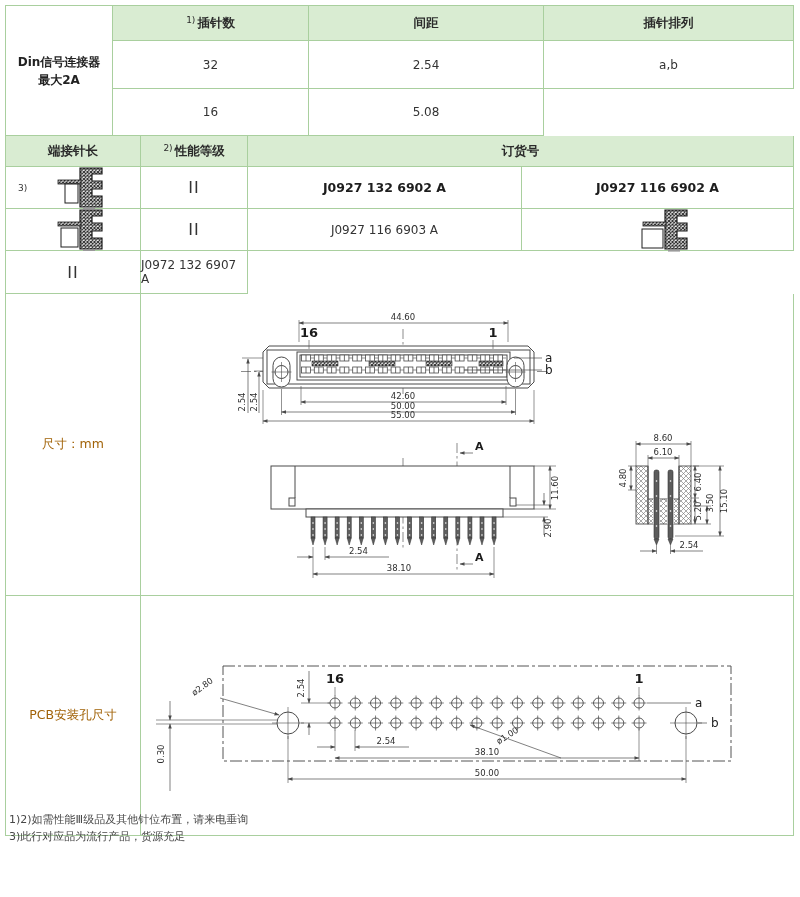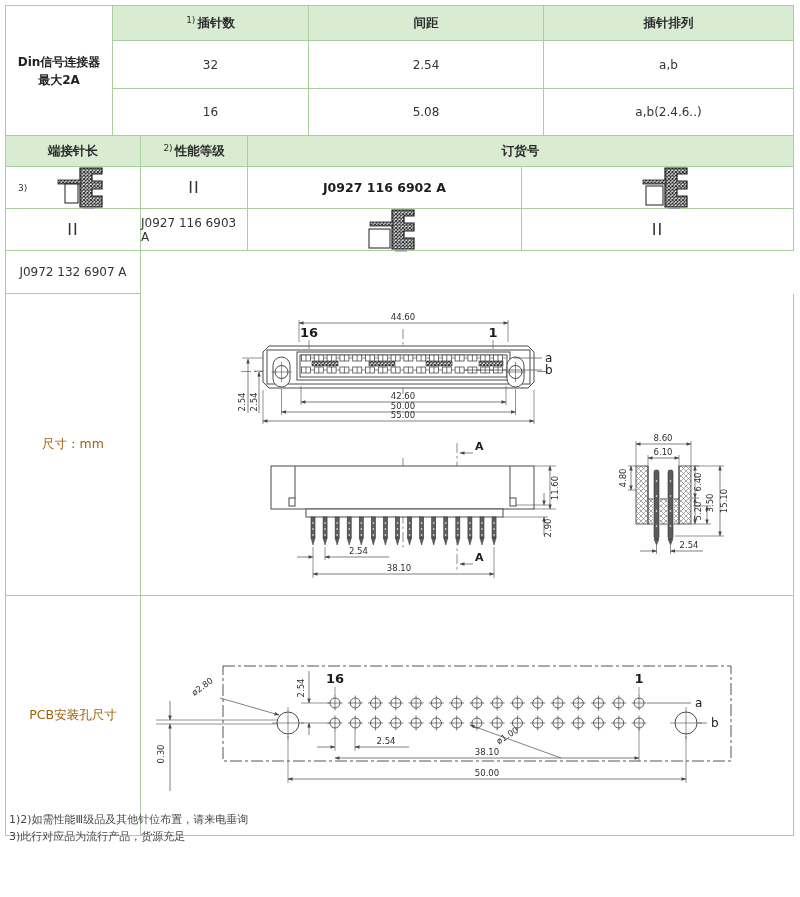--- a/index.html
+++ b/index.html
@@ -72,21 +72,20 @@
       <span>间距</span>
     </div>
     <div class="c hd">
       <span>插针排列</span>
     </div>
     <div class="c val">32</div>
     <div class="c val">2.54</div>
     <div class="c val">a,b</div>
     <div class="c val">16</div>
     <div class="c val">5.08</div>
-    <div class="c val">a,b(2.4.6..)</div>
   </div>
 
   <div class="grid s2">
     <div class="c hd">
       <span>端接针长</span>
     </div>
     <div class="c hd">
       <span class="sup">2)</span>
       <span>性能等级</span>
     </div>
@@ -97,20 +96,21 @@
     <div class="c">
       <span class="note3">3)</span>
       <svg class="icon" width="64" height="46" viewBox="0 0 64 46">
         <path d="M24,3 H46 V9 H36 V16 H46 V24 H36 V31 H46 V42 H24 Z" fill="url(#hd)" stroke="#1f1f1f" stroke-width="1.2"></path>
         <rect x="2" y="15" width="23" height="4" fill="url(#hd)" stroke="#1f1f1f" stroke-width="0.8"></rect>
         <rect x="9" y="19" width="13" height="19" fill="#fff" stroke="#1f1f1f" stroke-width="1"></rect>
         <rect x="27" y="43" width="12" height="1.6" fill="#9a9a9a"></rect>
       </svg>
     </div>
     <div class="c grade">II</div>
+    <div class="c ord b1">J0927 132 6902 A</div>
     <div class="c ord b1">J0927 116 6902 A</div>
 
     <div class="c">
       <svg class="icon" width="64" height="46" viewBox="0 0 64 46">
         <path d="M24,3 H46 V9 H36 V16 H46 V24 H36 V31 H46 V42 H24 Z" fill="url(#hd)" stroke="#1f1f1f" stroke-width="1.2"></path>
         <rect x="2" y="15" width="23" height="4" fill="url(#hd)" stroke="#1f1f1f" stroke-width="0.8"></rect>
         <rect x="5" y="21" width="17" height="19" fill="#fff" stroke="#1f1f1f" stroke-width="1"></rect>
         <rect x="27" y="43" width="12" height="1.6" fill="#9a9a9a"></rect>
       </svg>
     </div>

